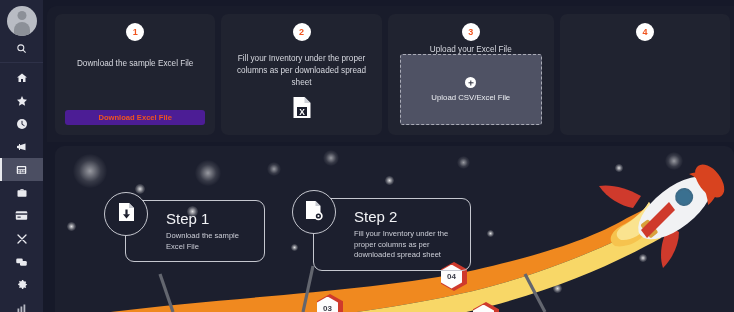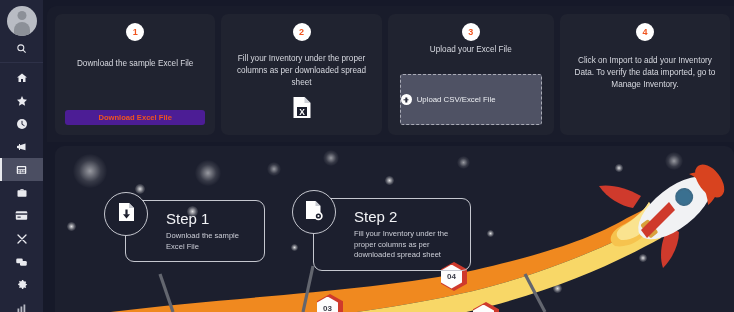--- a/index.html
+++ b/index.html
@@ -85,23 +85,23 @@
   .c4 .card-text { margin-top: 19px; }
   .white-btn {
     position: absolute; left: 10px; right: 10px; bottom: 10px;
     height: 15px; background: #4c1d95; border-radius: 3px;
     color: #f0541e; font-size: 7.6px; font-weight: bold;
     display: flex; align-items: center; justify-content: center;
     cursor: pointer;
   }
   .excel-icon { position:absolute; bottom: 12px; left: 50%; transform: translateX(-50%); }
   .dropzone {
-    position: absolute; left: 12px; right: 12px; bottom: 10px; height: 51px;
+    position: absolute; left: 12px; right: 12px; bottom: 10px; height: 71px;
     background: #4f5264; border: 1px dashed #a9abb6; border-radius: 3px;
-    display: flex; flex-direction: row; align-items: center; 
+    display: flex; flex-direction: column; align-items: center; justify-content: center;
     gap: 5px; cursor: pointer;
   }
   .plus-circle {
     width: 11px; height: 11px; border-radius: 50%; background: #fff;
     position: relative;
   }
   .plus-circle::before, .plus-circle::after {
     content:""; position:absolute; background:#2b2e3d; left:50%; top:50%;
   }
   .plus-circle::before { width:5px; height:1.4px; transform: translate(-50%,-50%); }
@@ -306,21 +306,20 @@
       <div class="badge">3</div>
       <div class="card-text">Upload your Excel File</div>
       <div class="dropzone">
         <span class="plus-circle"></span>
         <span class="dropzone-label">Upload CSV/Excel File</span>
       </div>
     </div>
 
     <div class="step-card c4">
       <div class="badge">4</div>
-      <div class="card-text">Click on Import to add your Inventory Data. To verify the data imported, go to Manage Inventory.</div>
     </div>
 
   </div>
 
   <div id="space">
 
     <div class="star" style="left:18px;  top:8px;   width:34px; height:34px;"></div>
     <div class="star" style="left:140px; top:14px;  width:26px; height:26px;"></div>
     <div class="stardot" style="left:80px;  top:38px;  width:10px; height:10px;"></div>
     <div class="star" style="left:212px; top:16px;  width:14px; height:14px;"></div>

